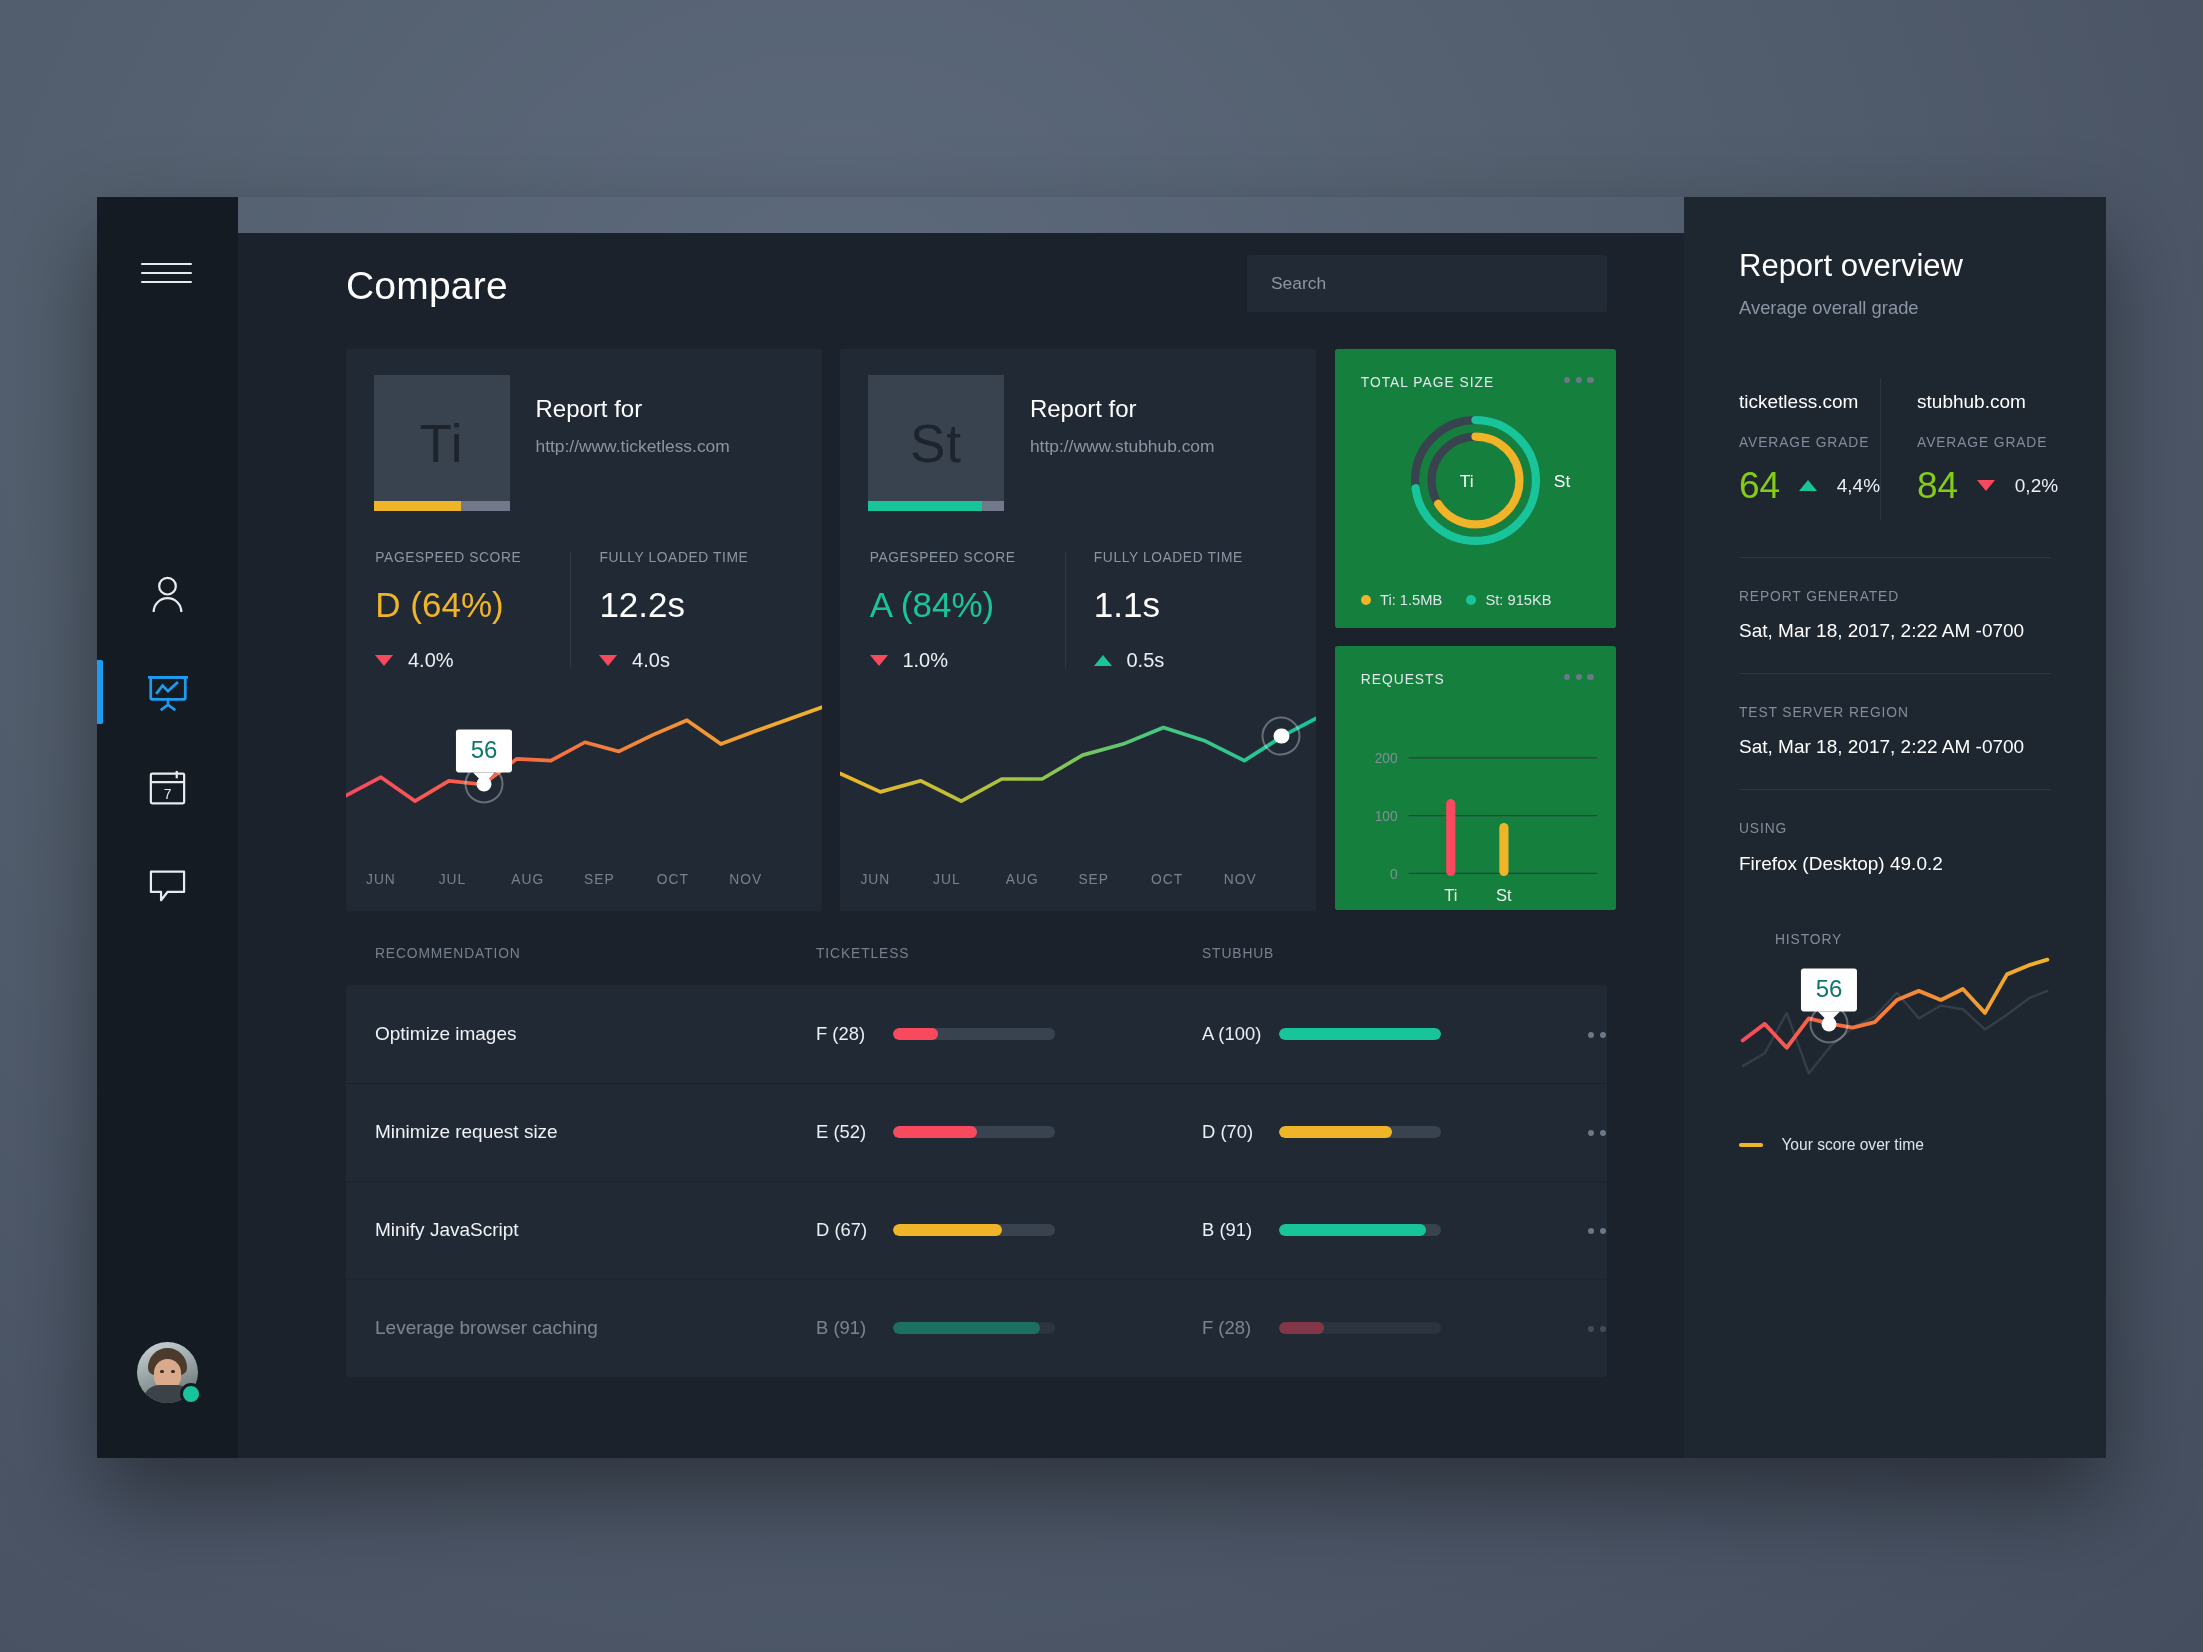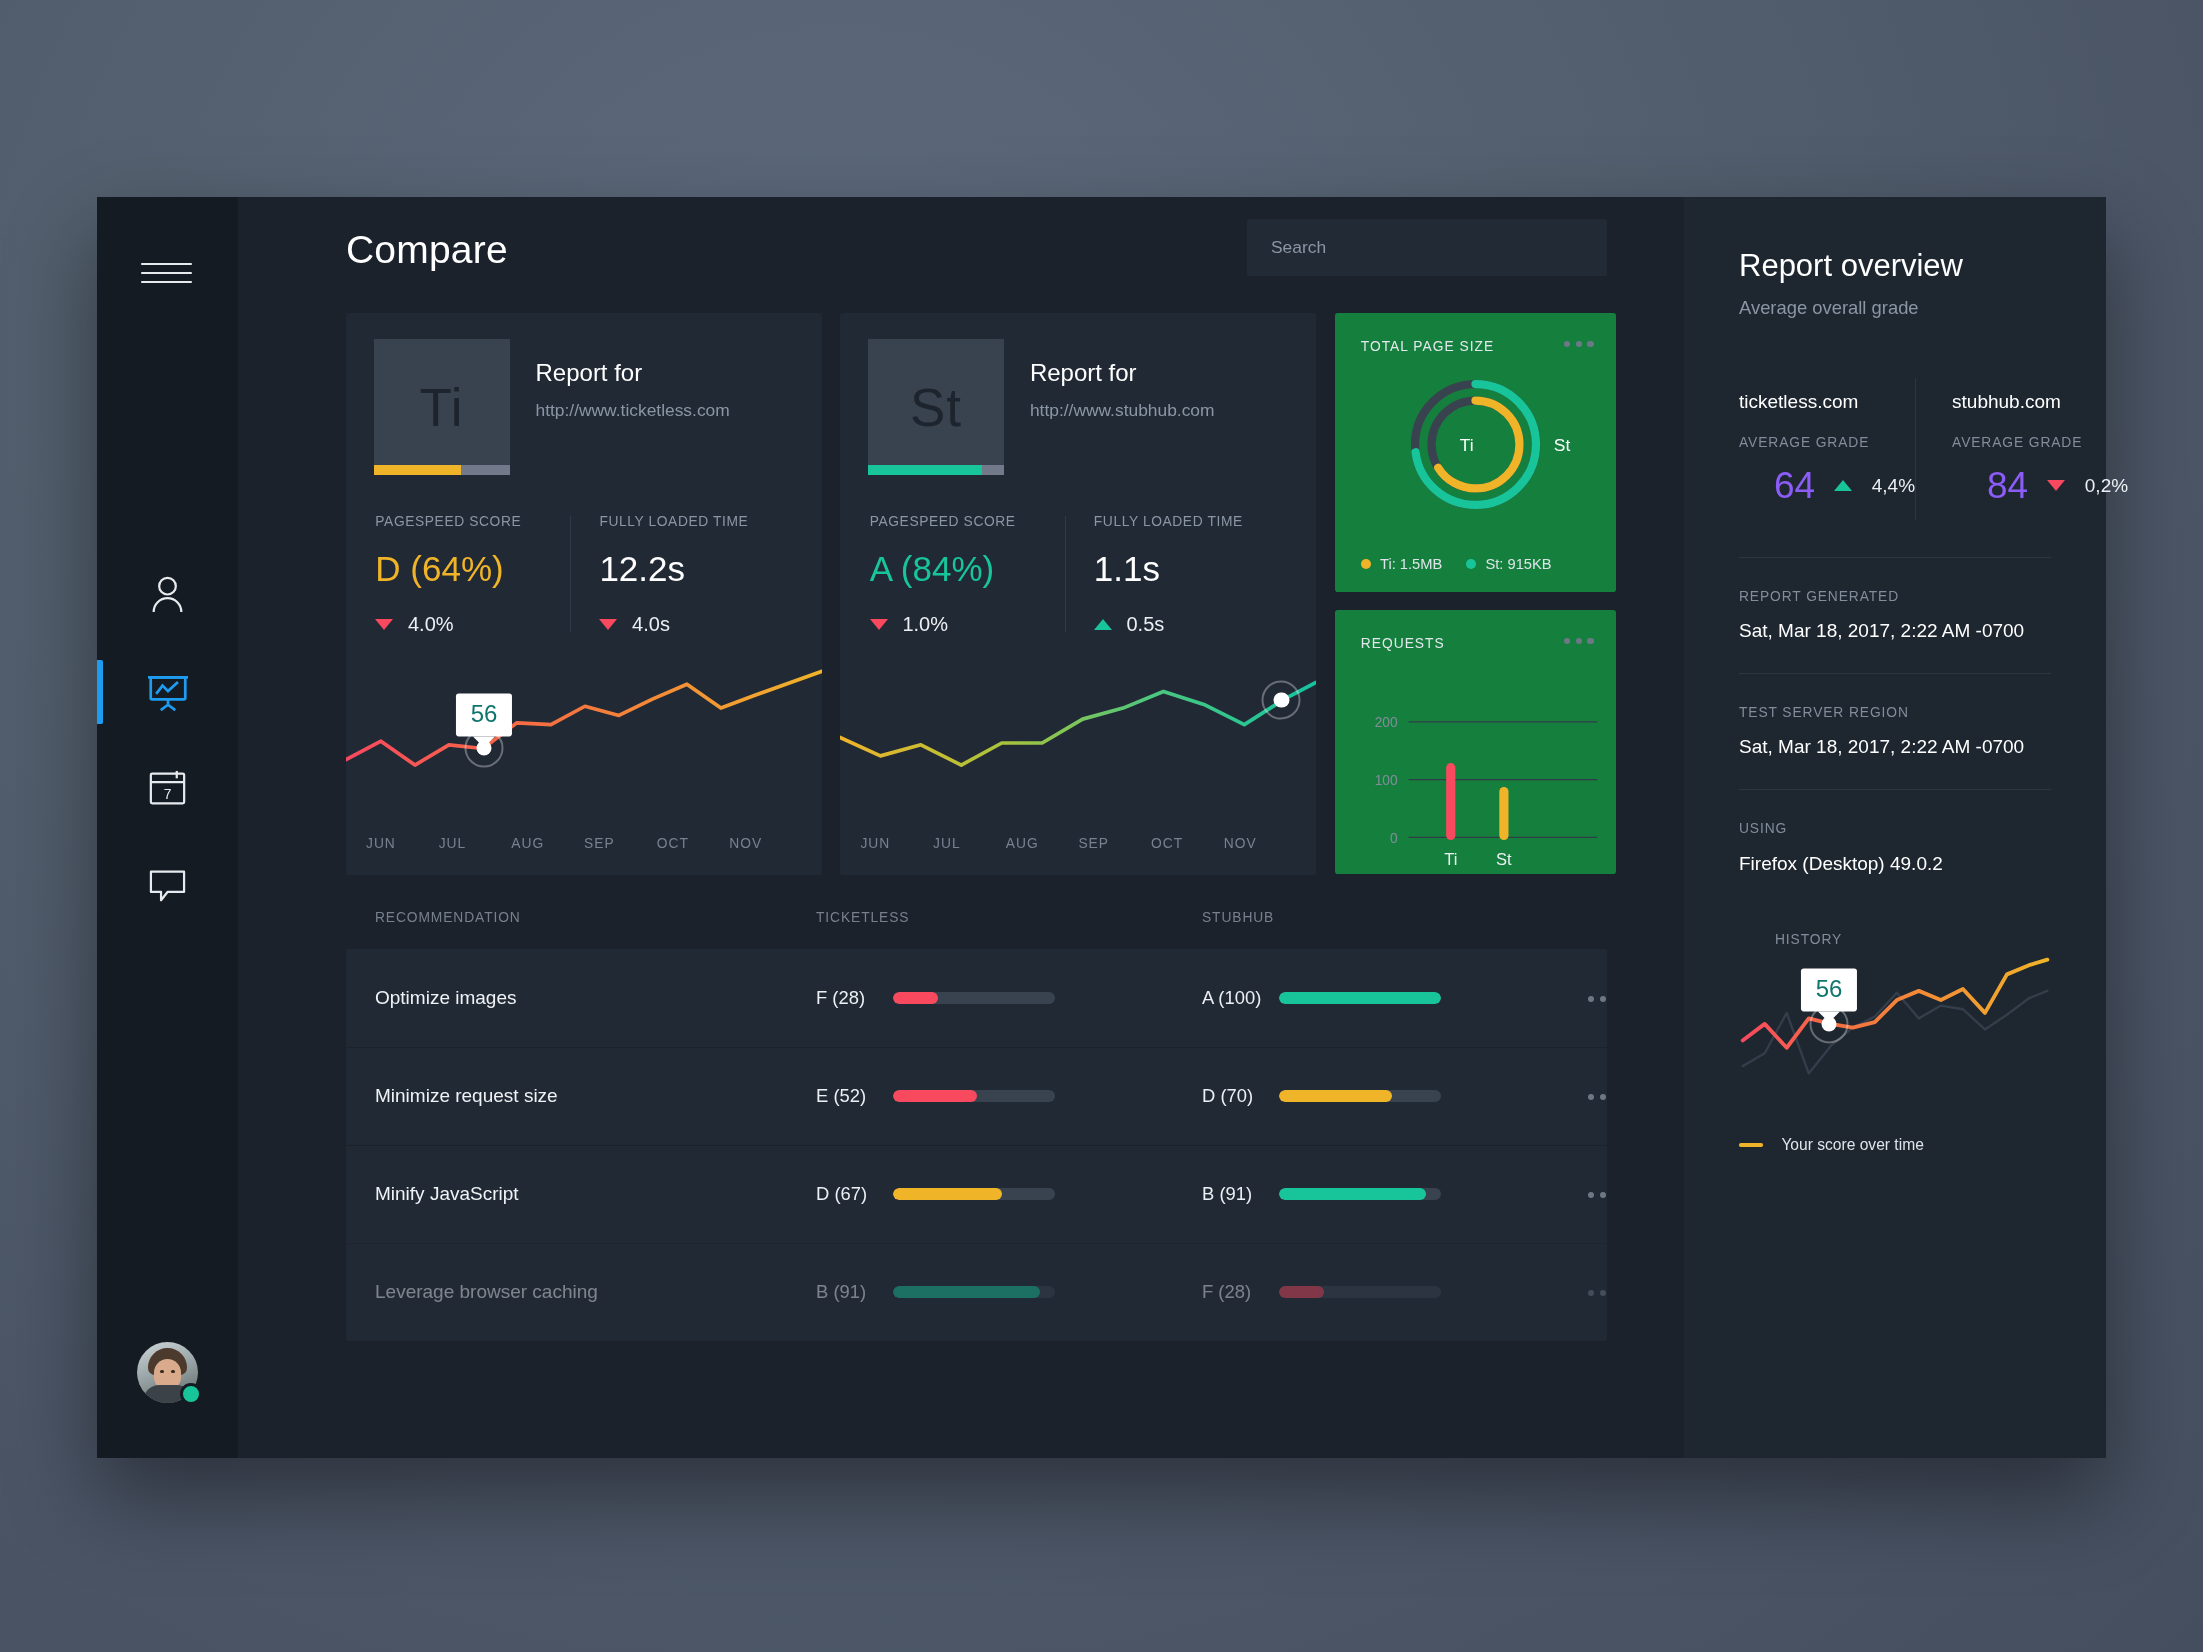--- a/index.html
+++ b/index.html
@@ -46,21 +46,21 @@
   .avatar .face { position:absolute; left:16.5px; top:16.5px; width:27.5px; height:31px; border-radius:13.8px 13.8px 13px 13px; background:#d9ab8c; }
   .avatar .body { position:absolute; left:5.5px; bottom:-1.8px; width:50px; height:20px; border-radius:16.5px 16.5px 0 0; background:#3b4349; }
   .avatar .eyeL,.avatar .eyeR { position:absolute; top:27.5px; width:3.7px; height:3.7px; border-radius:50%; background:#3a2a20; }
   .avatar .eyeL{ left:23px; } .avatar .eyeR{ left:34px; }
   .status-dot {
     position:absolute; right:-3.7px; bottom:-1.8px; width:22px; height:22px; border-radius:50%;
     background:#18c59b; border:3.7px solid #141b23;
   }
 
   
-  #main { flex:1 1 auto; background:#1b222c; position:relative; min-width:0; }
+  #main { flex:1 1 auto; background:#1b222c; position:relative; min-width:0;margin-top:36px; }
 
   #topbar { height:116px; position:relative; }
   #page-title {
     position:absolute; left:108px; top:31px; font-size:39px; font-weight:400; color:#fff; letter-spacing:0.2px;
   }
   #search {
     position:absolute; right:77px; top:22px; width:360px; height:57px;
     background:#222a35; border:none; border-radius:2.8px;
     color:#d7dde4; font-size:17.4px; font-family:"Liberation Sans",sans-serif;
     padding:0 24px;
@@ -161,21 +161,21 @@
   #r-title { font-size:31px; color:#fff; padding-top:51px; font-weight:400; }
   #r-sub { font-size:18.4px; color:#8b96a5; margin-top:13px; }
 
   .grade-row { display:flex; margin-top:72px; position:relative; }
   .grade-col { flex:1 1 0; position:relative; }
   .grade-col + .grade-col { padding-left:37px; }
   .grade-col + .grade-col:before { content:""; position:absolute; left:0; top:-13px; bottom:-13px; width:0.9px; background:#2c3540; }
   .grade-col .dom { font-size:19px; color:#fff; }
   .grade-col .cap { font-size:13.8px; color:#828d9b; letter-spacing:0.9px; margin-top:22px; text-transform:uppercase; }
   .grade-col .nums { display:flex; align-items:center; margin-top:14.7px; }
-  .grade-col .big { font-size:37px; color:#8b5cf6; font-weight:400;margin-left:35px; }
+  .grade-col .big { font-size:37px; color:#84cc16; font-weight:400; }
   .grade-col .pct { font-size:19px; color:#eceff3; margin-left:11px; }
   .grade-col .tri { margin:0 9.2px 0 18.4px; }
 
   .divider { height:0.9px; background:#2c3540; margin:50px 0 0 0; }
   .info-blk { padding-top:31px; }
   .info-blk .cap { font-size:13.8px; color:#828d9b; letter-spacing:0.9px; text-transform:uppercase; }
   .info-blk .v { font-size:19px; color:#fff; margin-top:16.5px; }
   .info-blk.pb { padding-bottom:31px; }
 
   .btn {

